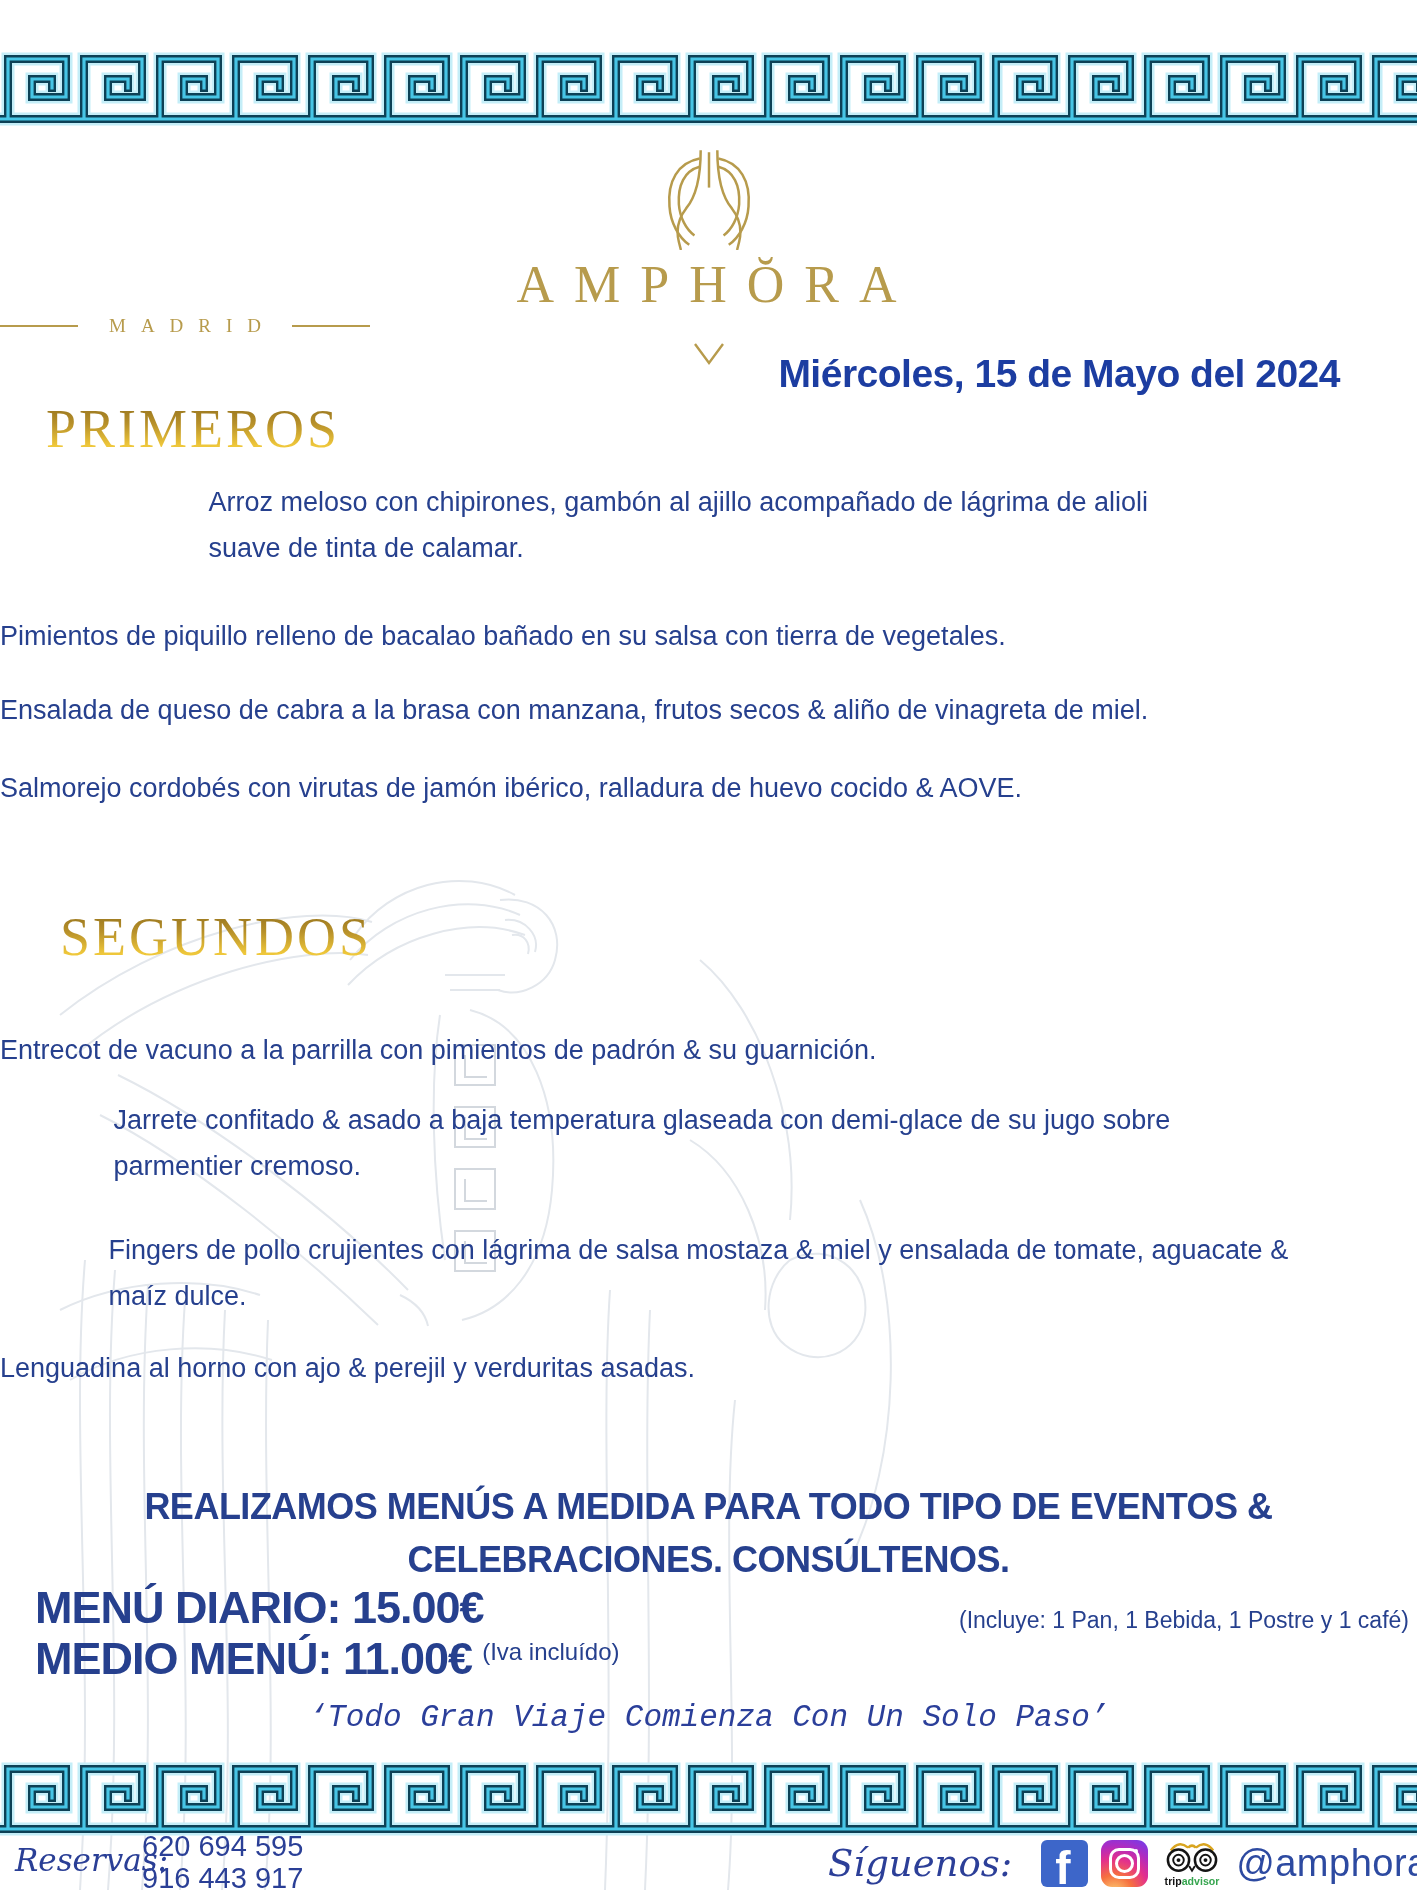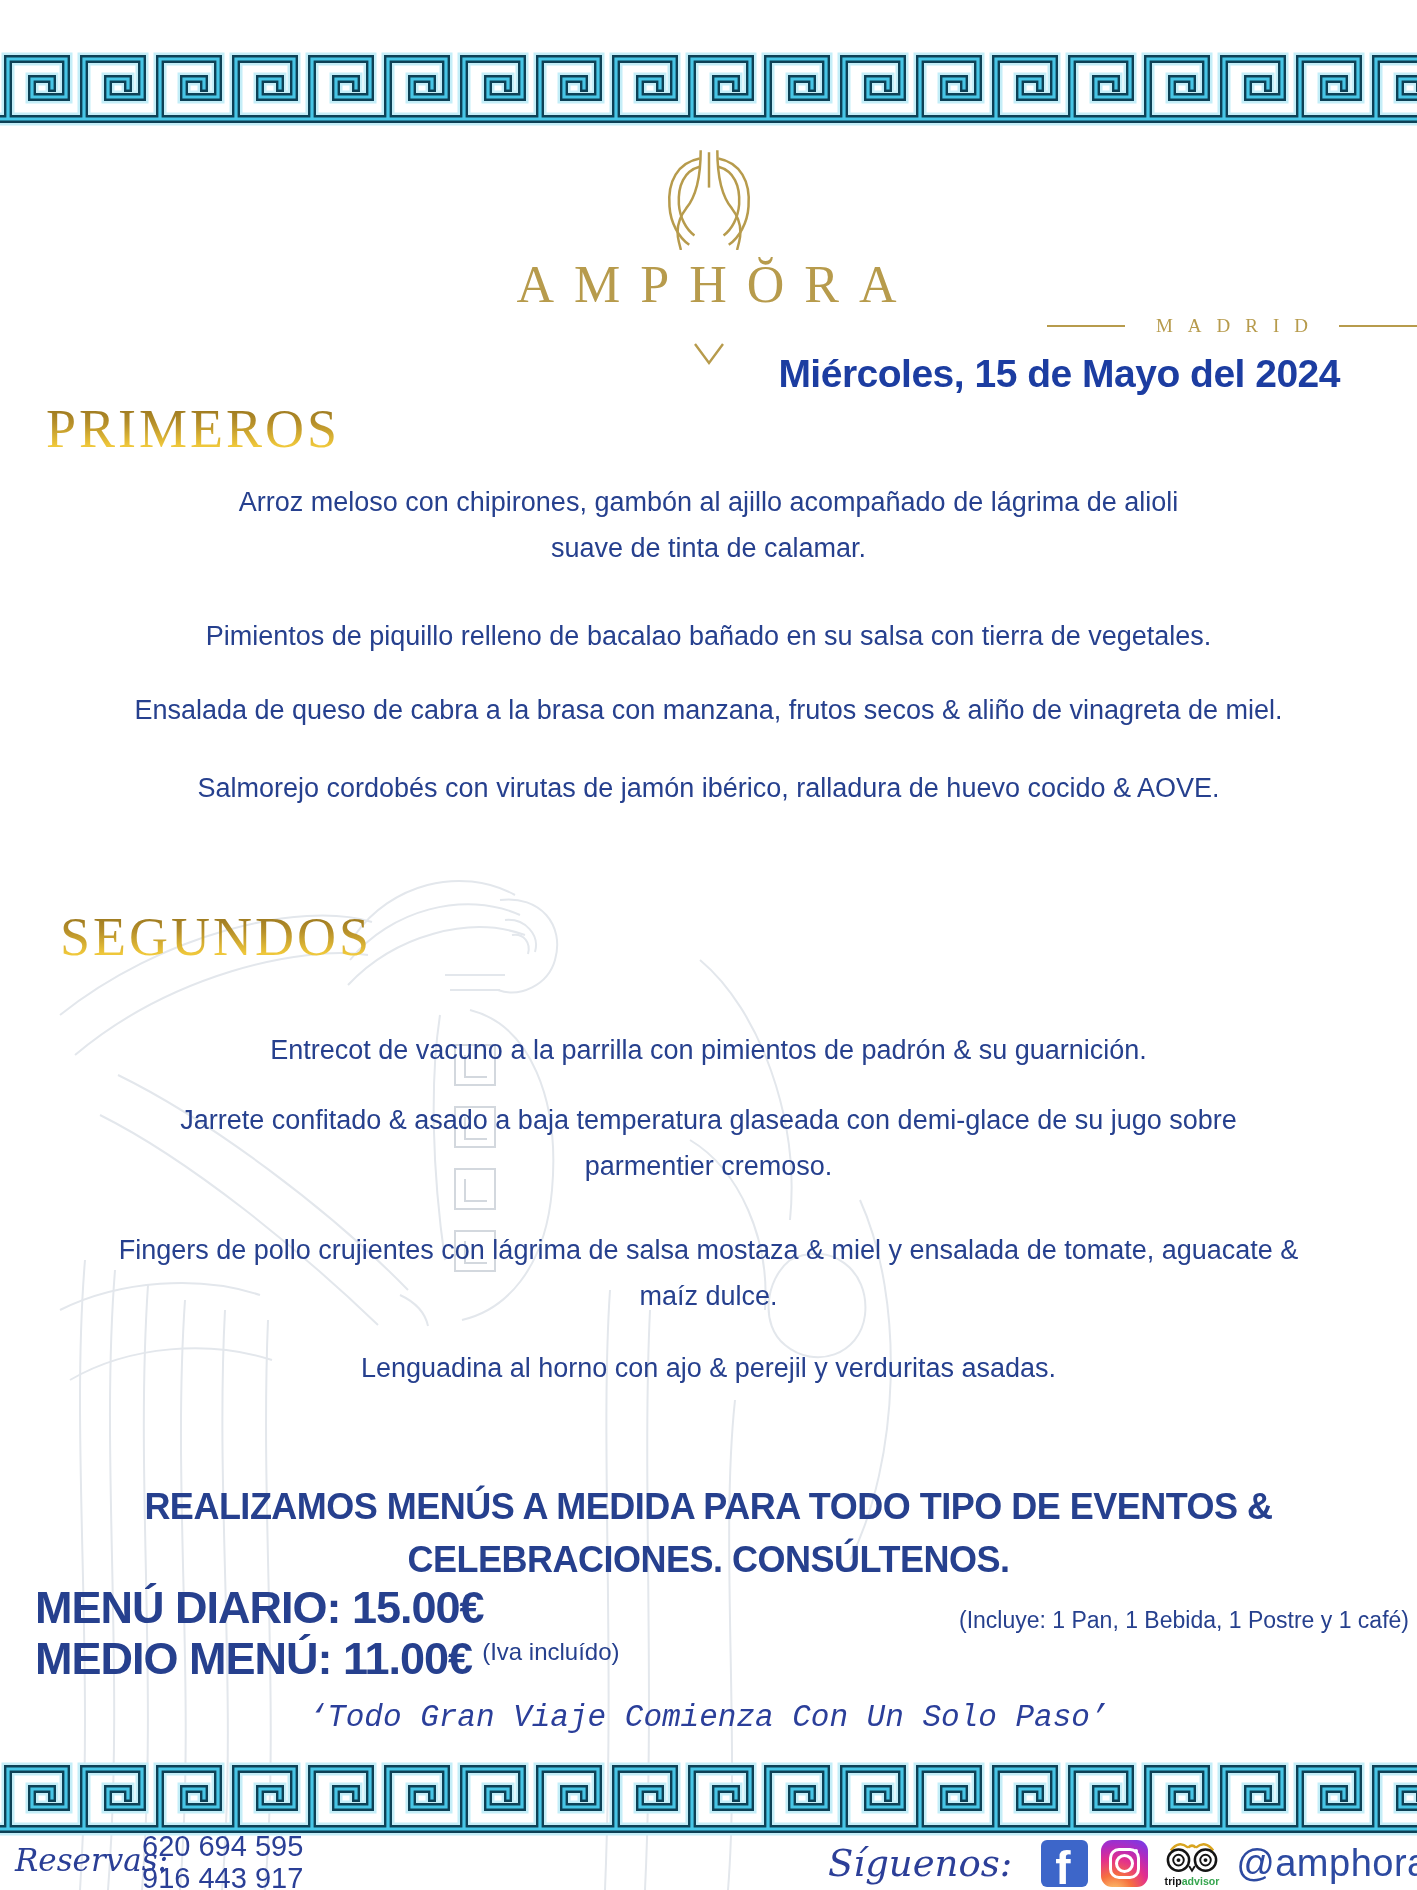--- a/index.html
+++ b/index.html
@@ -13,21 +13,21 @@
   
   .sketch{position:absolute;left:0;top:840px;width:1417px;height:1050px;z-index:0;}
   
   .logo{position:absolute;top:146px;left:0;right:0;text-align:center;}
   .logo svg{display:block;margin:0 auto;}
   .brand-name{
     font-family:"Liberation Serif","DejaVu Serif",serif;
     font-size:52px;color:var(--gold,#b79b4c);letter-spacing:20px;padding-left:16px;
     line-height:1.05;margin-top:8px;
   }
-  .brand-city-row{display:flex;align-items:center;justify-content:flex-end;gap:16px;margin-top:2px;}
+  .brand-city-row{display:flex;align-items:center;justify-content:flex-start;gap:16px;margin-top:2px;}
   .brand-city-row .rule{width:78px;height:2px;background:var(--gold,#b79b4c);}
   .brand-city{
     font-family:"Liberation Serif","DejaVu Serif",serif;
     font-size:19px;color:var(--gold,#b79b4c);letter-spacing:15px;padding-left:15px;
   }
   .brand-foot{margin-top:4px;}
   
   .date-line{
     position:absolute;top:352px;left:640px;width:700px;text-align:right;
     font-size:39px;font-weight:bold;letter-spacing:-0.5px;color:var(--date-blue,#1c3da1);
@@ -36,21 +36,21 @@
   .course-title{
     position:absolute;
     font-family:"Liberation Serif","DejaVu Serif",serif;
     font-size:54px;letter-spacing:3px;
     background:linear-gradient(180deg,var(--title-gold-top,#8a6a1a) 0%,#b8912a 42%,#eec63a 76%,var(--title-gold-bottom,#f7d94e) 100%);
     -webkit-background-clip:text;background-clip:text;
     -webkit-text-fill-color:transparent;color:#c9a227;
   }
   
   .menu-item{
-    position:absolute;left:0;right:0;margin:0 auto;text-align:center;
+    position:absolute;left:0;right:0;margin:0 auto;
     font-size:27px;line-height:1.7;color:var(--text-blue,#26408e);
   }
   .nw{white-space:nowrap;}
   
   .events-line{
     position:absolute;left:0;right:0;text-align:center;
     font-size:36px;font-weight:bold;letter-spacing:-0.5px;color:var(--text-blue,#26408e);
   }
   
   .prices{position:absolute;left:35px;top:1583px;color:var(--text-blue,#26408e);}

